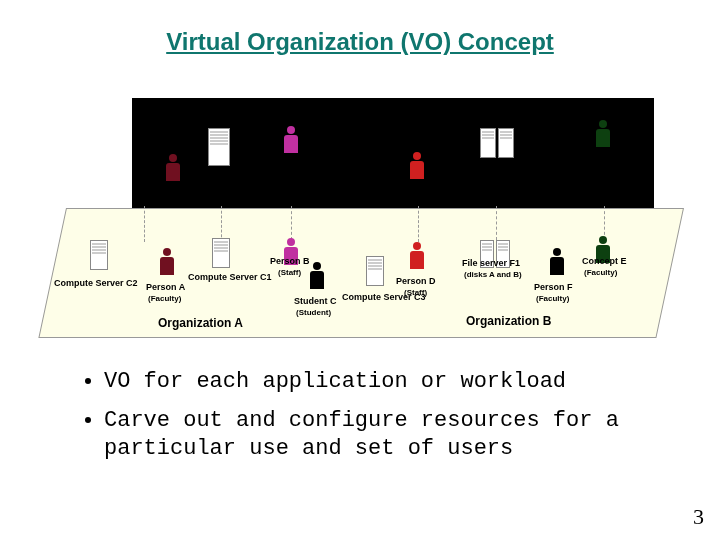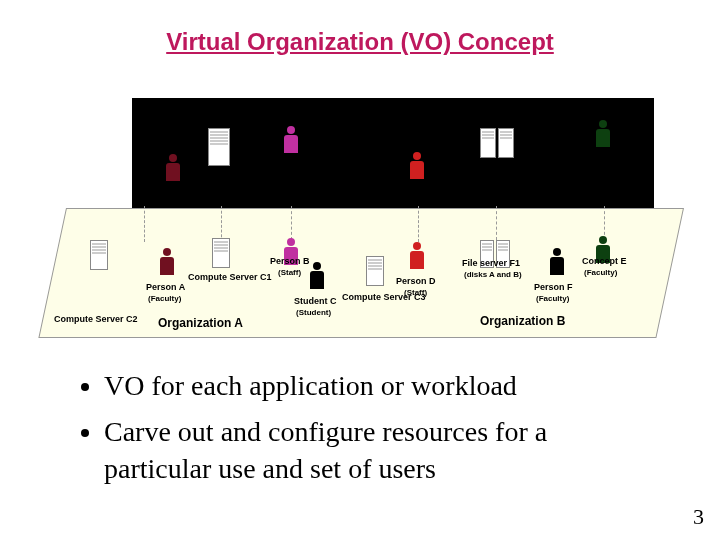--- a/index.html
+++ b/index.html
@@ -1,34 +1,34 @@
 <!DOCTYPE html>
 <html><head>
 <meta charset="utf-8">
 <style>
   * { box-sizing: border-box; margin: 0; padding: 0; }
   body { width: 720px; height: 540px; background: #fff; font-family: Verdana, Arial, sans-serif; position: relative; overflow: hidden; }
-  .title { font-size: 24px; font-weight: bold; color: #be185d; text-decoration: underline; text-align: center; padding: 28px 0 4px 0; }
+  .title { font-size: 24px; font-weight: bold; color: #0f766e; text-decoration: underline; text-align: center; padding: 28px 0 4px 0; }
   .diagram { position: absolute; left: 66px; top: 98px; width: 588px; height: 240px; }
   .band-black { position: absolute; top: 0; left: 66px; right: 0; height: 110px; background: #000; }
   .band-light { position: absolute; top: 110px; left: 0; right: -30px; height: 130px; background: #fefee8; transform: skewX(-12deg); transform-origin: top left; border: 1px solid #999; }
   .el { position: absolute; font-family: Arial, sans-serif; }
   .person { width: 14px; height: 30px; }
   .person .head { width: 8px; height: 8px; border-radius: 50%; margin: 0 auto; }
   .person .body { width: 14px; height: 18px; border-radius: 3px 3px 0 0; margin-top: 1px; }
   .server { background: #fff; border: 1px solid #888; width: 22px; height: 38px; display: flex; flex-direction: column; gap: 1px; padding: 2px 1px; }
   .server .line { height: 2px; background: #ccc; }
   .server-pair { display: flex; gap: 2px; }
   .server-pair .server { width: 16px; height: 30px; }
   .label { font-size: 9px; font-weight: bold; text-align: center; color: #000; white-space: nowrap; }
   .label-sub { font-size: 8px; font-weight: bold; }
   .orglabel { font-size: 12px; font-weight: bold; text-align: right; }
   .dash { position: absolute; border-left: 1px dashed #999; }
   .bullets { position: absolute; left: 104px; top: 368px; width: 540px; }
-  .bullets li { font-size: 28px; font-family: Liberation Serif, serif; list-style: disc; margin-bottom: 10px; line-height: 1.3; }
+  .bullets li { font-size: 22px; font-family: Liberation Mono, monospace; list-style: disc; margin-bottom: 10px; line-height: 1.3; }
   .pagenum { position: absolute; right: 16px; bottom: 10px; font-family: 'Times New Roman', serif; font-size: 22px; }
 </style>
 </head>
 <body>
 
 <h1 class="title">Virtual Organization (VO) Concept</h1>
 
 <div class="diagram">
   <div class="band-black"></div>
   <div class="band-light"></div>
@@ -75,21 +75,21 @@
       <div class="head" style="background:#0d4010"></div>
       <div class="body" style="background:#0d4010"></div>
     </div>
 
   <div class="el server" style="left:24px; top:142px; width:18px; height:30px;">
       <div class="line"></div>
       <div class="line"></div>
       <div class="line"></div>
       <div class="line"></div>
     </div>
-  <div class="el label" style="left:-12px; top:180px;margin-top:36px;">Compute Server C2</div>
+  <div class="el label" style="left:-12px; top:180px;">Compute Server C2</div>
 
   <div class="el person" style="left:94px; top:150px;">
       <div class="head" style="background:#701020"></div>
       <div class="body" style="background:#701020"></div>
     </div>
   <div class="el label" style="left:80px; top:184px;">Person A</div>
   <div class="el label label-sub" style="left:82px; top:196px;">(Faculty)</div>
 
   <div class="el server" style="left:146px; top:140px; width:18px; height:30px;">
       <div class="line"></div>
@@ -152,21 +152,21 @@
   <div class="el label" style="left:468px; top:184px;">Person F</div>
   <div class="el label label-sub" style="left:470px; top:196px;">(Faculty)</div>
 
   <div class="el person" style="left:530px; top:138px;">
       <div class="head" style="background:#0d4010"></div>
       <div class="body" style="background:#0d4010"></div>
     </div>
   <div class="el label" style="left:516px; top:158px;">Concept E</div>
   <div class="el label label-sub" style="left:518px; top:170px;">(Faculty)</div>
 
-  <div class="el orglabel" style="left:400px; top:216px;margin-left:14px;">Organization B</div>
+  <div class="el orglabel" style="left:400px; top:216px;">Organization B</div>
 </div>
 
 <ul class="bullets">
   <li>VO for each application or workload</li>
   <li>Carve out and configure resources for a particular use and set of users</li>
 </ul>
 
 <div class="pagenum">3</div>
 
 </body></html>

